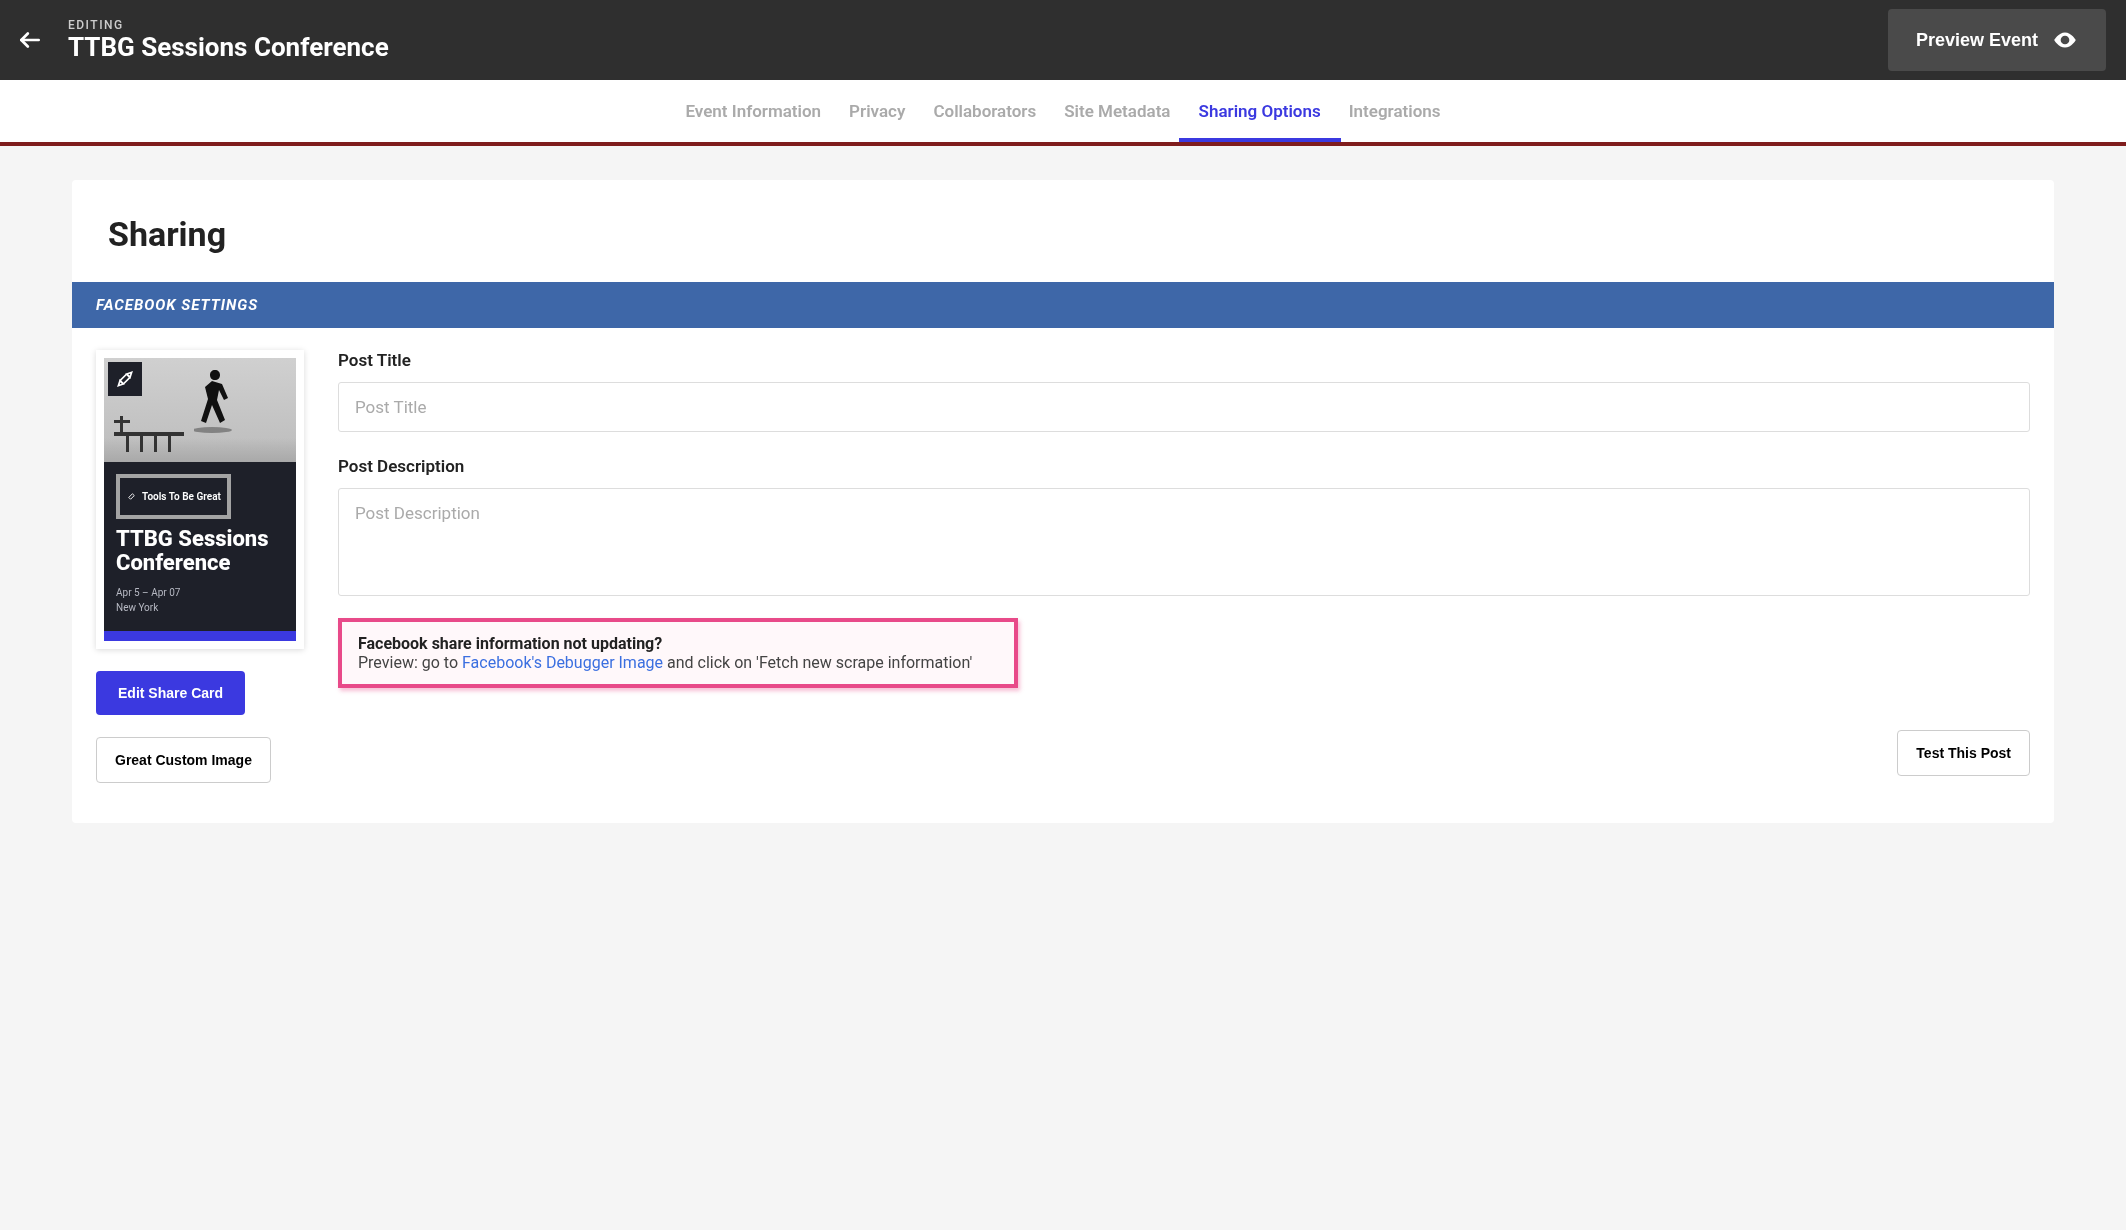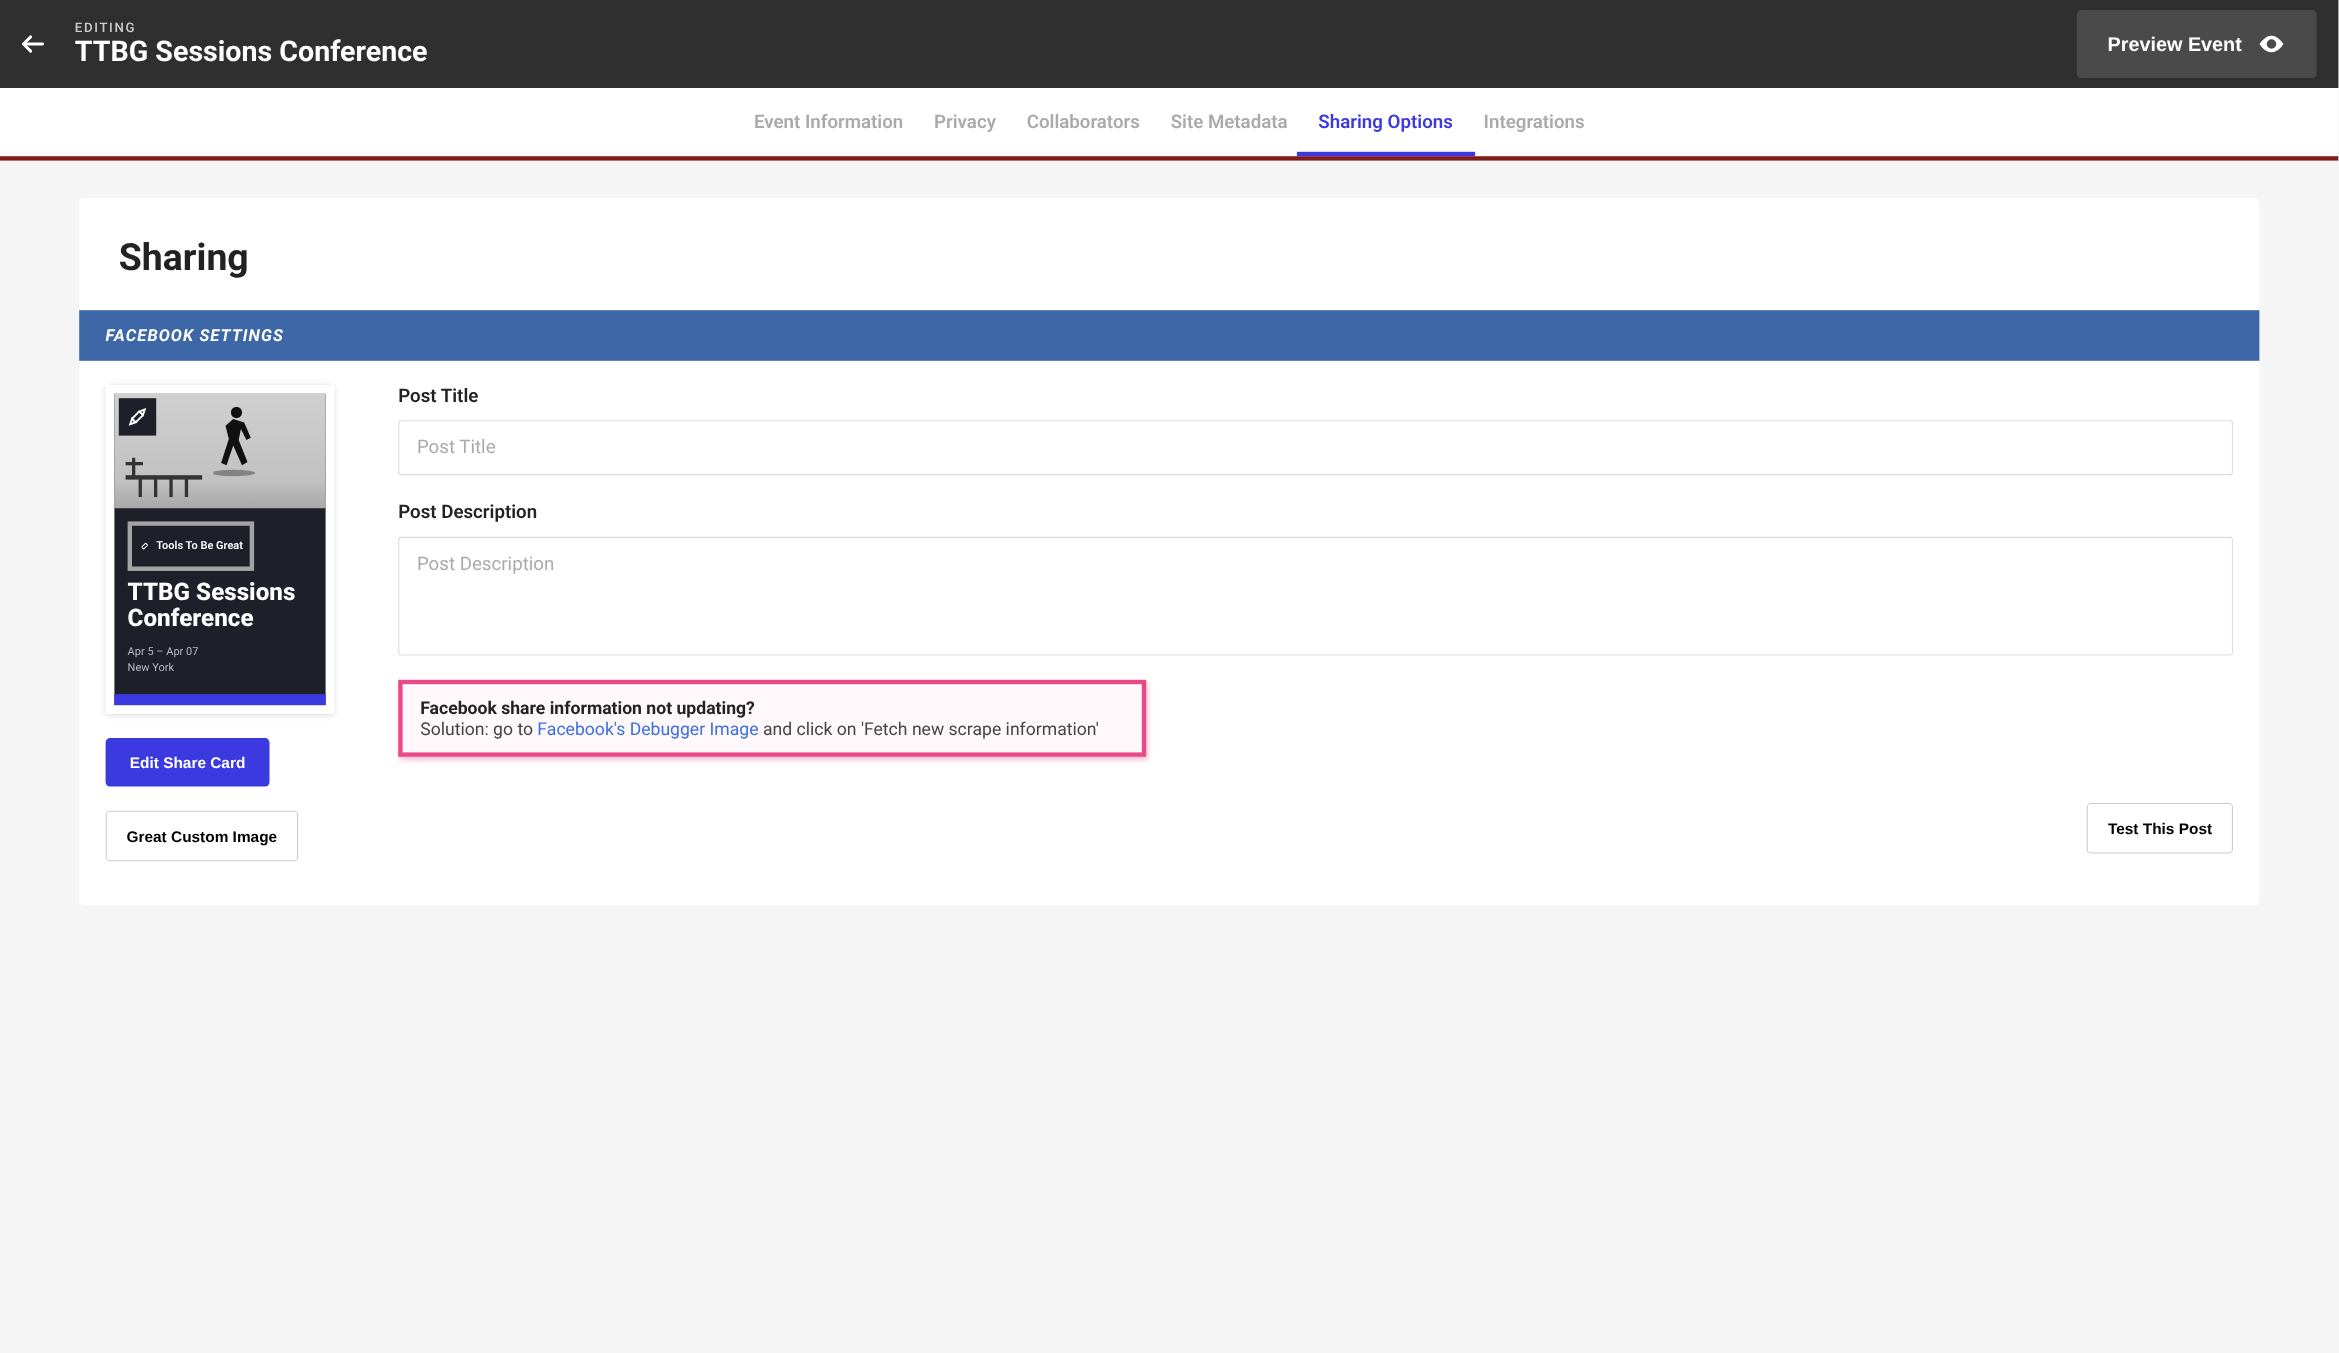--- a/index.html
+++ b/index.html
@@ -226,21 +226,20 @@
       padding: 14px 18px;
       cursor: pointer;
       width: fit-content;
     }
 
     
     .form-col {
       flex: 1;
       display: flex;
       flex-direction: column;
-      margin-left: 24px;
     }
     .field-label {
       font-size: 17px;
       font-weight: 600;
       margin-bottom: 12px;
       color: #222;
     }
     .input, .textarea {
       width: 100%;
       border: 1px solid #ddd;
@@ -383,21 +382,21 @@
         </div>
 
         <div>
           <div class="field-label">Post Description</div>
           <textarea class="textarea" placeholder="Post Description" style=""></textarea>
         </div>
 
         <div class="callout">
           <div class="callout-title">Facebook share information not updating?</div>
           <div class="callout-text">
-            <span>Solution: go to </span><span class="callout-link">Facebook's Debugger Image</span><span> and click on 'Fetch new scrape information'</span>
+            <span>Preview: go to </span><span class="callout-link">Facebook's Debugger Image</span><span> and click on 'Fetch new scrape information'</span>
           </div>
         </div>
 
         <div class="test-row">
           <button class="btn-outline">Test This Post</button>
         </div>
       </div>
 
     </div>
   </div>

